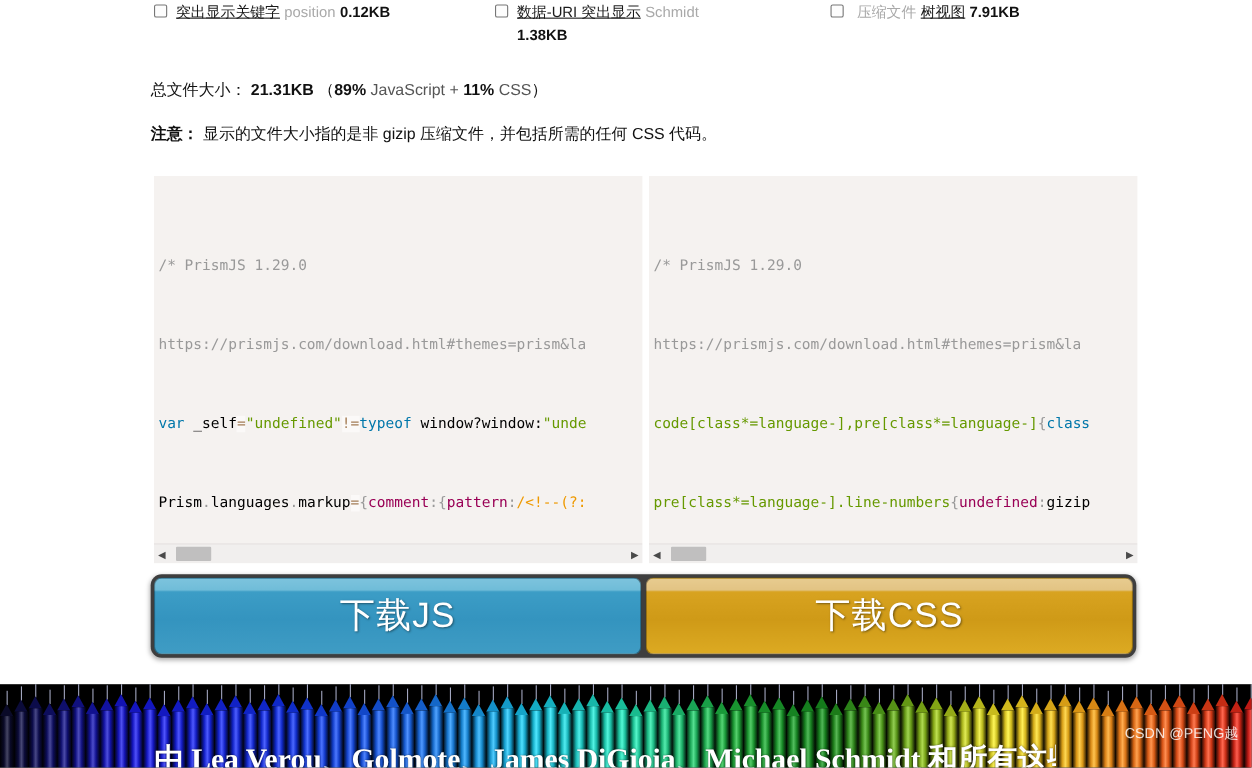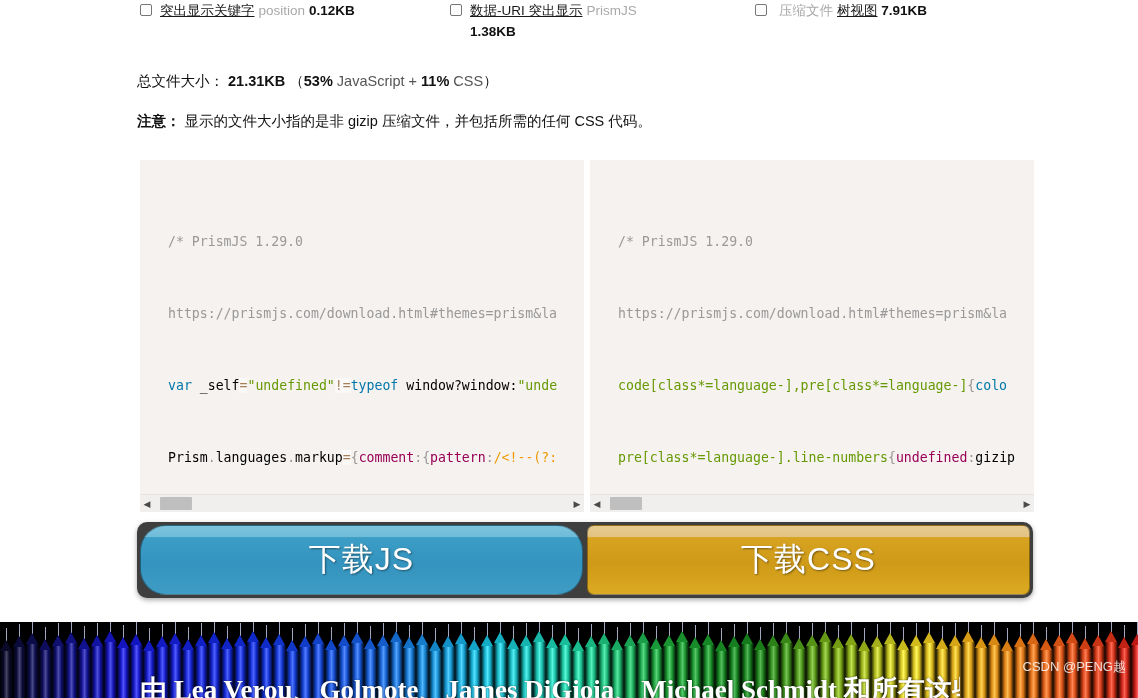--- a/index.html
+++ b/index.html
@@ -99,21 +99,21 @@
     position: relative;
     width: 444px;
     height: 352px;
     background: #f5f2f0;
     overflow: hidden;
     box-sizing: border-box;
   }
   .code-body {
     position: absolute;
     left: 0; top: 0; right: 0;
-    padding: 22px 0 0 28px;
+    padding: 22px 0 0 4px;
     font-family: "DejaVu Sans Mono", "Liberation Mono", monospace;
     font-size: 13.2px;
     line-height: 24px;
     white-space: pre;
   }
   .code-body .ln { display: block; }
 
   
   .t-com  { color: #999999; }
   .t-key  { color: #0077aa; }
@@ -183,21 +183,20 @@
     align-items: center;
     justify-content: center;
     box-sizing: border-box;
     border: 1px solid rgba(0,0,0,.35);
     overflow: hidden;
   }
   .dl-js {
     background: linear-gradient(to bottom,
       #7cc3dd 0%, #6fbcd8 16%, #3c9dc6 17%, #3494bf 55%, #3f9cc4 100%);
     margin-right: 2px;
-    border-radius: 26px;
   }
   .dl-css {
     background: linear-gradient(to bottom,
       #e7cb8f 0%, #e2c383 16%, #d8a320 17%, #cf9a17 55%, #dcaa22 100%);
     margin-left: 2px;
   }
   .dl-label {
     position: relative;
     z-index: 2;
     color: #ffffff;
@@ -281,40 +280,40 @@
       <span class="plugin-text">
         <span class="plugin-name">突出显示关键字</span><span class="plugin-author">position</span><span class="plugin-size">0.12KB</span>
       </span>
     </div>
   </div>
 
   <div class="plugin-col col-2">
     <div class="plugin-item">
       <span class="cb"></span>
       <span class="plugin-text">
-        <span class="plugin-name">数据-URI 突出显示</span><span class="plugin-author">PrismJS</span><br><span class="plugin-size">1.38KB</span>
+        <span class="plugin-name">数据-URI 突出显示</span><span class="plugin-author">Schmidt</span><br><span class="plugin-size">1.38KB</span>
       </span>
     </div>
   </div>
 
   <div class="plugin-col col-3">
     <div class="plugin-item">
       <span class="cb"></span>
       <span class="plugin-text">
         <span class="plugin-author">压缩文件</span><span class="plugin-name">树视图</span> <span class="plugin-size">7.91KB</span>
       </span>
     </div>
   </div>
 
 </div>
 
 <div class="total-line">
   <span class="lbl">总文件大小：</span>
   <span class="val">21.31KB</span>
-  <span>（</span><span class="val">53%</span>
+  <span>（</span><span class="val">89%</span>
   <span class="muted">JavaScript</span>
   <span class="muted">+</span>
   <span class="val">11%</span>
   <span class="muted">CSS</span><span>）</span>
 </div>
 
 <div class="note-line">
   <span class="lbl">注意：</span>
   <span>显示的文件大小指的是非 gizip 压缩文件，并包括所需的任何 CSS 代码。</span>
 </div>
@@ -338,21 +337,21 @@
         <div class="sb-thumb"></div>
       </div>
       <div class="sb-arrow">▶</div>
     </div>
   </div>
 
   <div class="code-panel">
     <div class="code-body">
       <span class="ln"><span class="t-com">/* PrismJS 1.29.0</span></span>
       <span class="ln"><span class="t-com">https://prismjs.com/download.html#themes=prism&amp;la</span></span>
-      <span class="ln"><span class="t-sel">code[class*=language-],pre[class*=language-]</span><span class="t-pun">{</span><span class="t-key">colo</span></span>
+      <span class="ln"><span class="t-sel">code[class*=language-],pre[class*=language-]</span><span class="t-pun">{</span><span class="t-key">class</span></span>
       <span class="ln"><span class="t-sel">pre[class*=language-].line-numbers</span><span class="t-pun">{</span><span class="t-prop">undefined</span><span class="t-pun">:</span><span class="t-plain">gizip</span></span>
     </div>
     <div class="sb">
       <div class="sb-arrow">◀</div>
       <div class="sb-track">
         <div class="sb-thumb"></div>
       </div>
       <div class="sb-arrow">▶</div>
     </div>
   </div>

